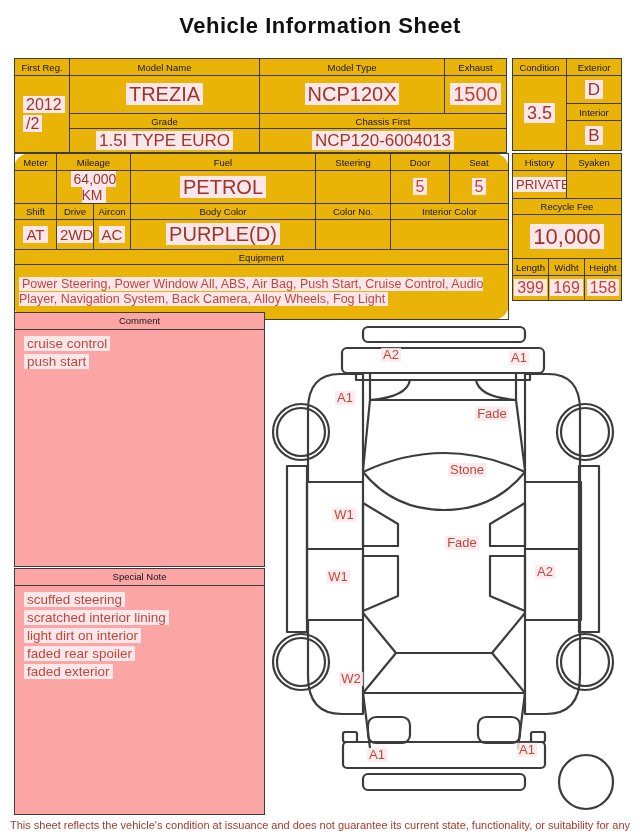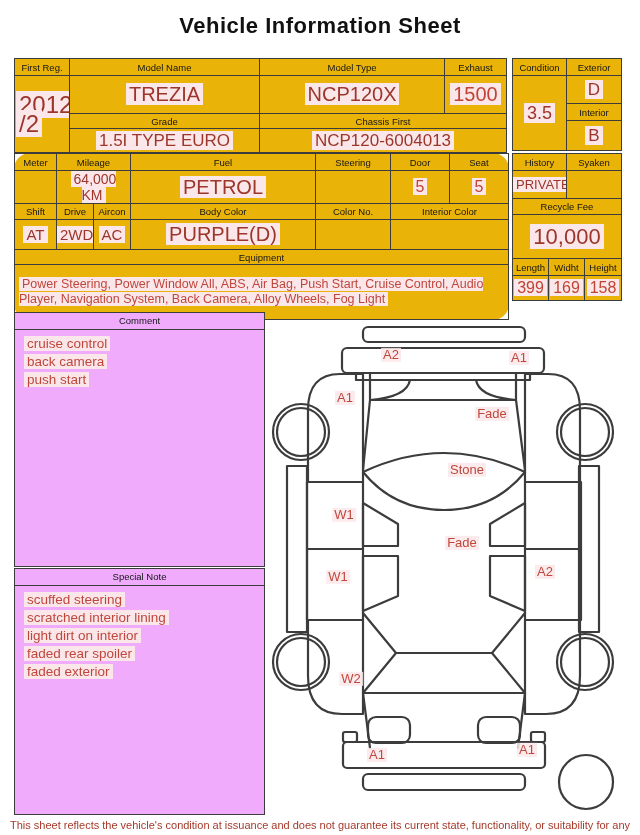--- a/index.html
+++ b/index.html
@@ -9,24 +9,24 @@
          font-size:22px;font-weight:600;letter-spacing:.5px;color:#111;}
   table{border-collapse:collapse;table-layout:fixed;position:absolute;background:#eab308;}
   th,td{border:1.6px solid var(--border,#3c3c3c);padding:0;text-align:center;
         vertical-align:middle;overflow:hidden;}
   th{font-size:9.5px;font-weight:400;color:#151515;}
   .v{color:var(--value-red,#9c352a);}
   .num{color:var(--number-red,#c04433);}
   .hl{background:var(--highlight,#fbe7ea);padding:0 3px;}
   .s12{font-size:13px}.s14{font-size:14px}.s15{font-size:15px}.s16{font-size:16px}
   .s18{font-size:17px}.s20{font-size:20px}.s22{font-size:22px}.s24{font-size:18px}
-  .fr{text-align:left;padding-left:1px;font-size:24px;line-height:19px;}
+  .fr{text-align:left;padding-left:8px;font-size:16px;line-height:19px;}
   .eq{text-align:left;vertical-align:top;font-size:12.5px;line-height:1.2;
       padding:12px 4px;color:var(--label-red,#bf463b);}
-  .box{position:absolute;border:1.6px solid var(--border,#3c3c3c);background:#f0abfc;}
+  .box{position:absolute;border:1.6px solid var(--border,#3c3c3c);background:#fca5a5;}
   .bh{height:16px;line-height:16px;border-bottom:1.6px solid var(--border,#3c3c3c);
       text-align:center;font-size:9.5px;}
   .bc{padding:6px 9px;font-size:13.5px;line-height:1.25;color:var(--label-red,#bf463b);}
   .bc div{margin-bottom:1px;}
   .diagram{position:absolute;left:268px;top:318px;width:370px;height:497px;}
   .diagram svg{position:absolute;left:0;top:0;}
   .dmg{position:absolute;transform:translate(-50%,-50%);font-size:13px;line-height:1.1;
        color:var(--label-red,#bf463b);background:rgba(251,231,234,.85);
        padding:0 2px;white-space:nowrap;}
   .footer{position:absolute;top:819px;left:0;width:100%;text-align:center;
@@ -182,21 +182,20 @@
     <td colspan="2" class="num s16"><span class="hl">169</span></td>
     <td colspan="2" class="num s16"><span class="hl">158</span></td>
   </tr>
 </tbody>
   </table>
 
 <div class="box" style="left:14px;top:312px;width:249px;height:253px;">
   <div class="bh">Comment</div>
   <div class="bc">
     <div><span class="hl">cruise control</span></div>
-    <div><span class="hl">back camera</span></div>
     <div><span class="hl">push start</span></div>
   </div>
 </div>
 
 <div class="box" style="left:14px;top:568px;width:249px;height:245px;">
   <div class="bh">Special Note</div>
   <div class="bc">
     <div><span class="hl">scuffed steering</span></div>
     <div><span class="hl">scratched interior lining</span></div>
     <div><span class="hl">light dirt on interior</span></div>

